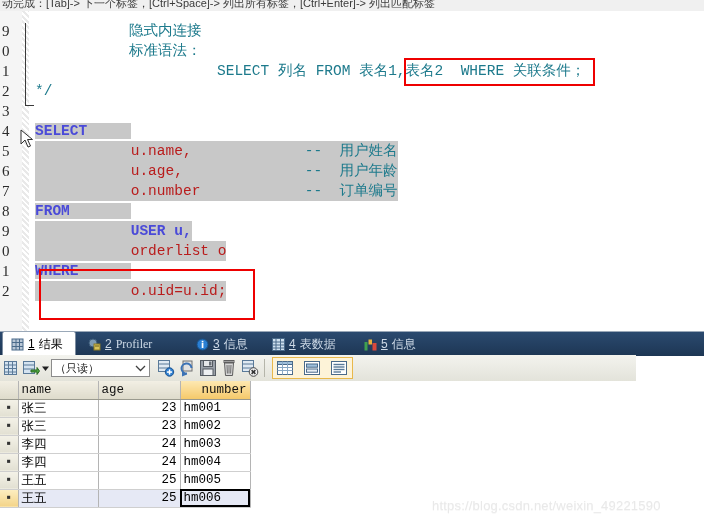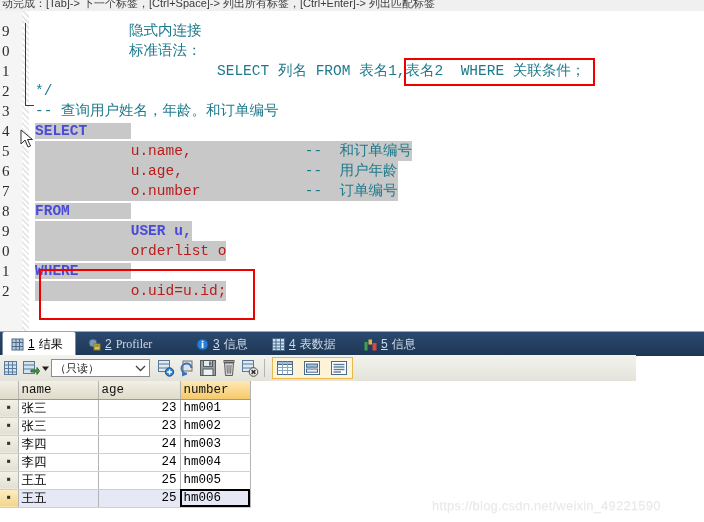--- a/index.html
+++ b/index.html
@@ -122,21 +122,21 @@
     font-family:"Liberation Mono","DejaVu Sans Mono",monospace;
     font-size:12.5px;height:18px;padding:0 3px;box-sizing:border-box;
     border-right:1px solid #b4b4b4;border-bottom:1px solid #cfcfcf;
     overflow:hidden;white-space:nowrap;
   }
   #gridtable th{
     background:linear-gradient(#f2efe4,#dedbcb);
     border-bottom:1px solid #9a9a8e;font-weight:normal;text-align:left;
     color:#111;
   }
-  #gridtable th.hl{background:linear-gradient(#fde8b2,#f5c96a);}
+  #gridtable th.hl{background:linear-gradient(#fde8b2,#f5c96a);text-align:right;}
   .rowhdr{
     width:18px;background:linear-gradient(#f4f2e8,#e2e0d2);
     border-right:1px solid #9a9a8e;text-align:center;color:#333;
     font-family:"Liberation Sans",sans-serif;font-size:11px;
   }
   .rowhdr.sel{background:linear-gradient(#fdeec2,#f3d489);}
   .c-name{width:80px;text-align:left;}
   .c-age{width:82px;text-align:right;}
   .c-number{width:70px;text-align:left;}
   tr.selrow td{background:#e6e9f5;}
@@ -182,25 +182,24 @@
   <div id="code">
 
     <div class="cl cmt" style="top:10px;left:100px">隐式内连接</div>
 
     <div class="cl cmt" style="top:30px;left:100px">标准语法：</div>
 
     <div class="cl" style="top:50px;left:188px"><span class="cmt">SELECT</span><span class="cmt"> </span><span class="cmt">列名</span><span class="cmt"> </span><span class="cmt">FROM</span><span class="cmt"> </span><span class="cmt">表名1,表名2  WHERE</span><span class="cmt"> </span><span class="cmt">关联条件；</span></div>
 
     <div class="cl cmt" style="top:70px;left:6px">*/</div>
 
-    <div class="cl cmt" style="top:90px;left:6px">-- 查询用户姓名，年龄。和订单编号</div>
 
     <div class="cl" style="top:110px;left:6px"><span class="kw sel">SELECT</span><span class="sel">&nbsp;&nbsp;&nbsp;&nbsp;&nbsp;</span></div>
 
-    <div class="cl sel" style="top:130px;left:6px"><span class="plain">&nbsp;&nbsp;&nbsp;&nbsp;&nbsp;&nbsp;&nbsp;&nbsp;&nbsp;&nbsp;&nbsp;</span><span class="plain">u.name,</span><span class="plain">&nbsp;&nbsp;&nbsp;&nbsp;&nbsp;&nbsp;&nbsp;&nbsp;&nbsp;&nbsp;&nbsp;&nbsp;&nbsp;</span><span class="cmt">--  和订单编号</span></div>
+    <div class="cl sel" style="top:130px;left:6px"><span class="plain">&nbsp;&nbsp;&nbsp;&nbsp;&nbsp;&nbsp;&nbsp;&nbsp;&nbsp;&nbsp;&nbsp;</span><span class="plain">u.name,</span><span class="plain">&nbsp;&nbsp;&nbsp;&nbsp;&nbsp;&nbsp;&nbsp;&nbsp;&nbsp;&nbsp;&nbsp;&nbsp;&nbsp;</span><span class="cmt">--  用户姓名</span></div>
 
     <div class="cl sel" style="top:150px;left:6px"><span class="plain">&nbsp;&nbsp;&nbsp;&nbsp;&nbsp;&nbsp;&nbsp;&nbsp;&nbsp;&nbsp;&nbsp;</span><span class="plain">u.age,</span><span class="plain">&nbsp;&nbsp;&nbsp;&nbsp;&nbsp;&nbsp;&nbsp;&nbsp;&nbsp;&nbsp;&nbsp;&nbsp;&nbsp;&nbsp;</span><span class="cmt">--  用户年龄</span></div>
 
     <div class="cl sel" style="top:170px;left:6px"><span class="plain">&nbsp;&nbsp;&nbsp;&nbsp;&nbsp;&nbsp;&nbsp;&nbsp;&nbsp;&nbsp;&nbsp;</span><span class="plain">o.number</span><span class="plain">&nbsp;&nbsp;&nbsp;&nbsp;&nbsp;&nbsp;&nbsp;&nbsp;&nbsp;&nbsp;&nbsp;&nbsp;</span><span class="cmt">--  订单编号</span></div>
 
     <div class="cl" style="top:190px;left:6px"><span class="kw sel">FROM</span><span class="sel">&nbsp;&nbsp;&nbsp;&nbsp;&nbsp;&nbsp;&nbsp;</span></div>
 
     <div class="cl sel" style="top:210px;left:6px"><span class="plain">&nbsp;&nbsp;&nbsp;&nbsp;&nbsp;&nbsp;&nbsp;&nbsp;&nbsp;&nbsp;&nbsp;</span><span class="kw">USER u,</span></div>
 
     <div class="cl sel" style="top:230px;left:6px"><span class="plain">&nbsp;&nbsp;&nbsp;&nbsp;&nbsp;&nbsp;&nbsp;&nbsp;&nbsp;&nbsp;&nbsp;</span><span class="plain">orderlist o</span></div>

